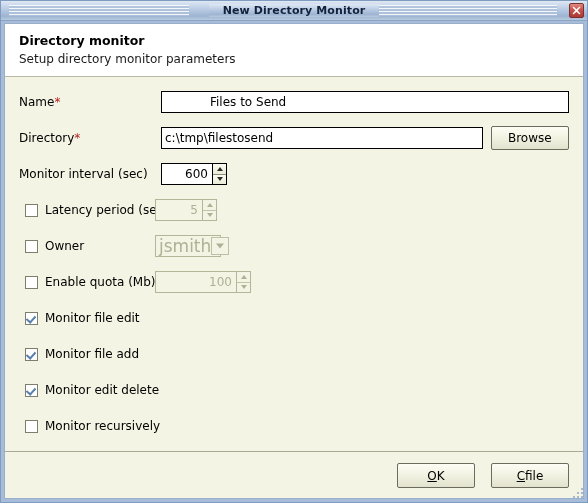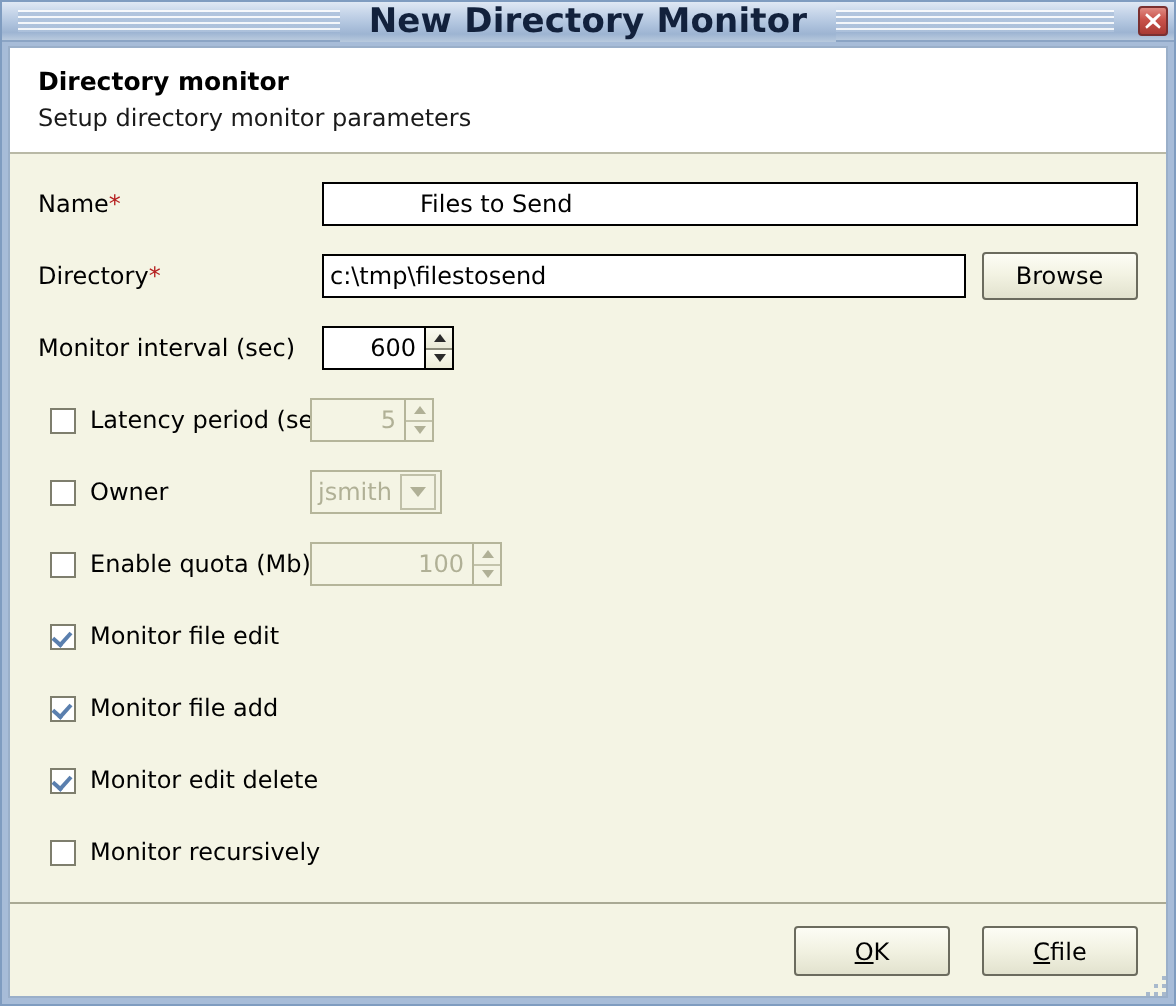--- a/index.html
+++ b/index.html
@@ -43,21 +43,21 @@
     background: repeating-linear-gradient(to bottom,
         #ffffff 0px, #ffffff 1px,
         #aec2dc 1px, #aec2dc 3px);
     opacity: .85;
   }
   .titlebar .stripes.left  { left: 8px; }
   .titlebar .stripes.right { right: 30px; }
   .title-text {
     position: relative;
     z-index: 2;
-    font-size: 17px;
+    font-size: 11px;
     font-weight: bold;
     color: #12213c;
     padding: 0 14px;
     background: linear-gradient(to bottom,
         #dfe8f4 0%, #c6d5e9 28%, #b0c4de 55%, #9db4d2 80%, #b9cade 100%);
     letter-spacing: .1px;
     white-space: nowrap;
   }
   .close-btn {
     position: absolute;
@@ -227,21 +227,21 @@
     height: 22px;
     width: 66px;
     border: 1px solid #b5b59a;
     background: #f4f4e4;
     display: inline-flex;
     align-items: center;
     padding: 0 2px 0 3px;
   }
   .combo .cval {
     flex: 1 1 auto;
-    font-size: 12px;
+    font-size: 17px;
     color: #b0b096;
     white-space: nowrap;
   }
   .combo .arrow-box {
     flex: 0 0 16px;
     height: 16px;
     border: 1px solid #c0c0a8;
     background: #f4f4e4;
     position: relative;
   }

